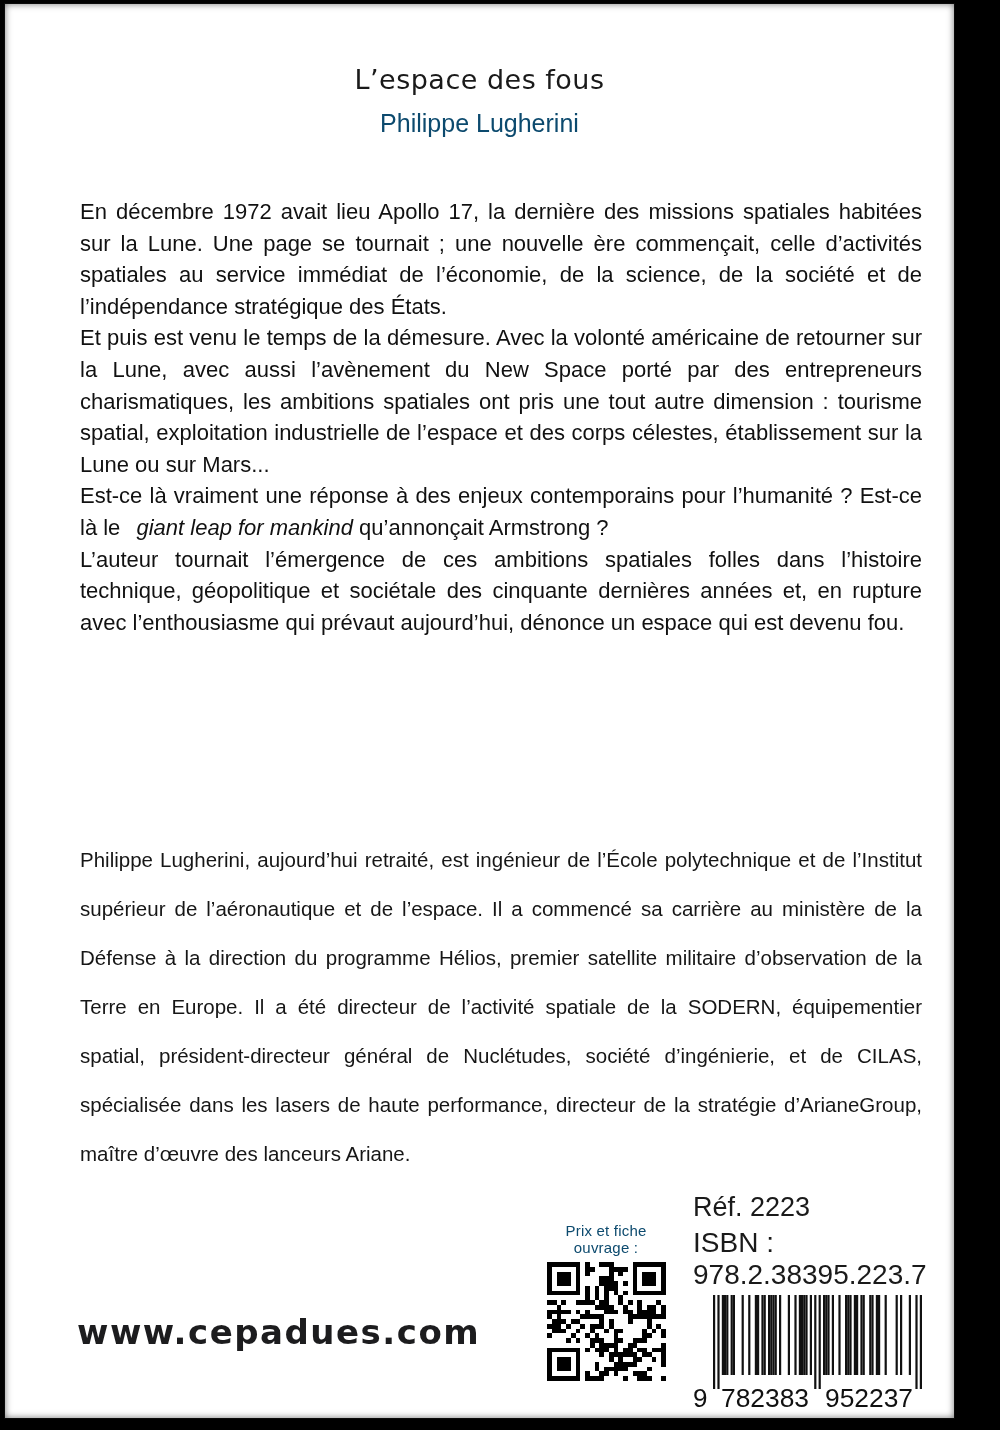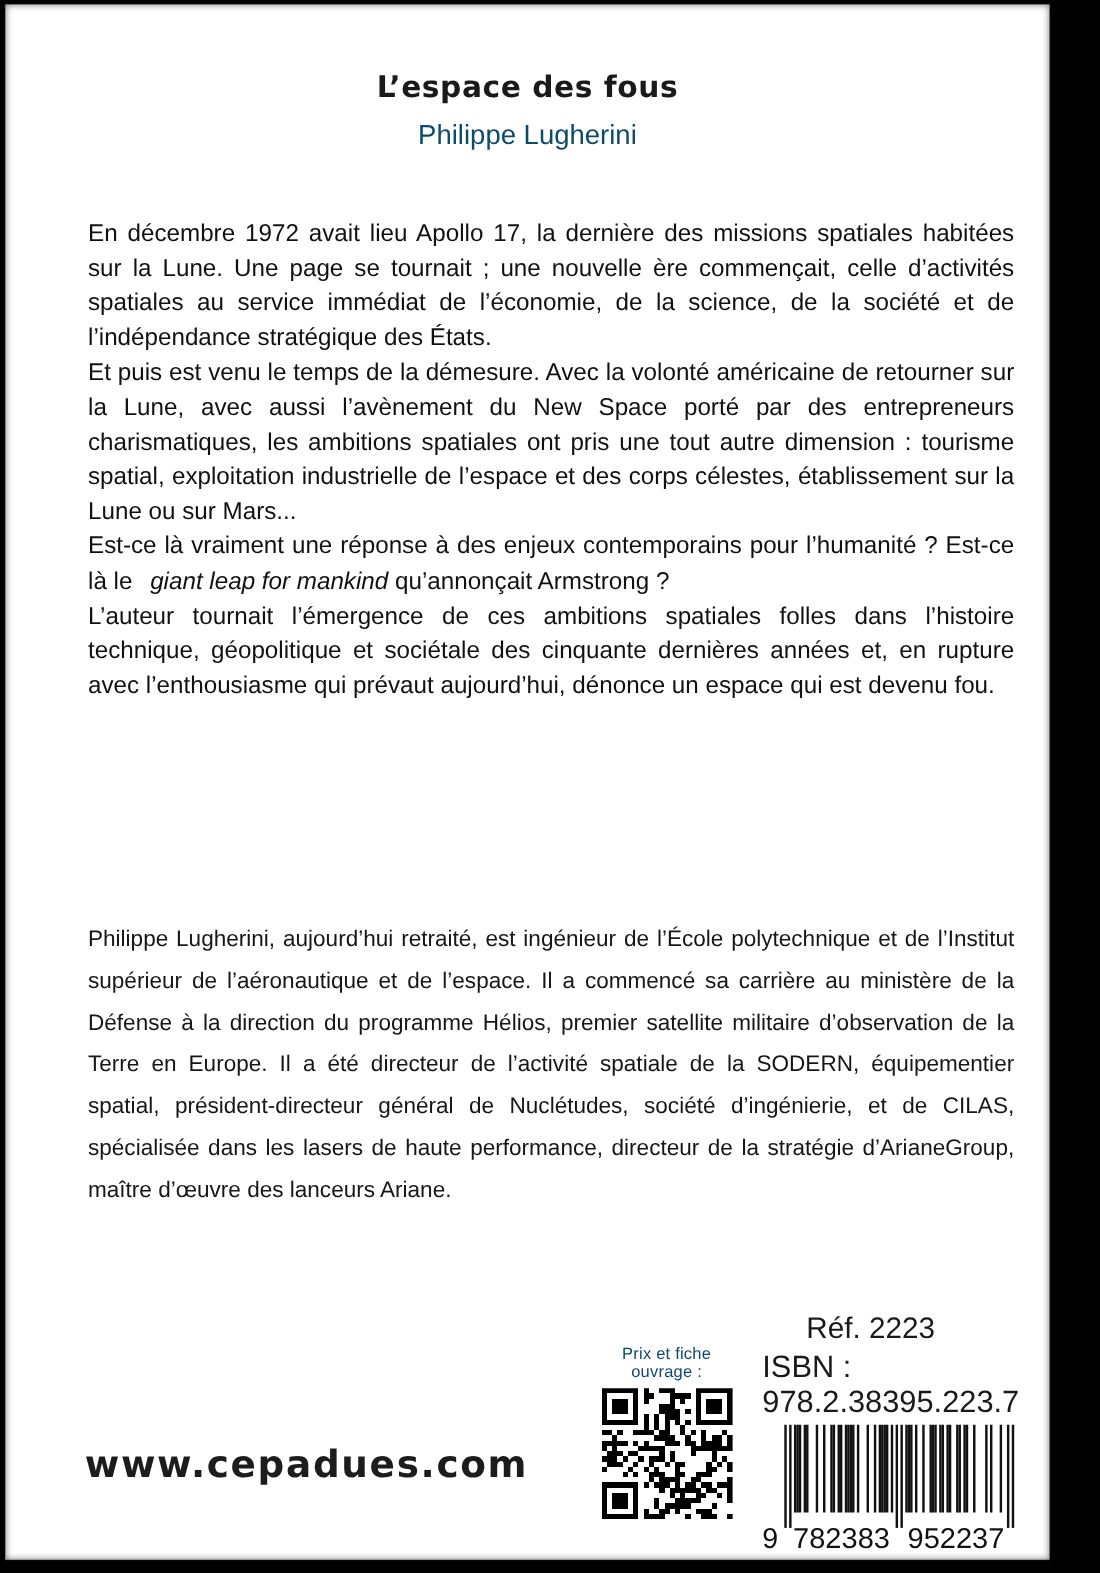--- a/index.html
+++ b/index.html
@@ -2,38 +2,38 @@
 <html><head>
 <meta charset="utf-8">
 <style>
   html,body{margin:0;padding:0;}
   body{width:1000px;height:1430px;background:#000;position:relative;overflow:hidden;
        font-family:"Liberation Sans",sans-serif;}
   .backdrop{position:absolute;inset:0;background:#000;}
   .cover{position:absolute;left:5px;top:4px;width:949px;height:1414px;background:#fff;
          box-shadow:0 0 7px rgba(0,0,0,.55) inset, 0 0 0 1px #0a0a0a;}
   .title{position:absolute;top:60px;left:0;width:100%;text-align:center;
-         font-family:"DejaVu Sans",sans-serif;font-weight:bold;font-size:27px;
+         font-family:"DejaVu Sans",sans-serif;font-weight:normal;font-size:27px;
          letter-spacing:.5px;color:#1a1a1a;}
   .author{position:absolute;top:105px;left:0;width:100%;text-align:center;
           font-size:25px;font-weight:400;color:#0c4a6e;}
   .synopsis{position:absolute;top:192px;left:75px;width:842px;
             font-size:22px;line-height:31.6px;color:#111;text-align:justify;}
   .synopsis p{margin:0;}
   .synopsis .it{font-style:italic;margin-left:10px;}
   .bio{position:absolute;top:831px;left:75px;width:842px;
-       font-size:20.5px;line-height:38px;color:#161616;text-align:justify;}
+       font-size:20.5px;line-height:49px;color:#161616;text-align:justify;}
   .website{position:absolute;left:72px;top:1308px;
            font-family:"DejaVu Sans",sans-serif;font-weight:bold;font-size:34px;
            letter-spacing:1.5px;color:#1c1c1e;}
   .qr-panel{position:absolute;left:536px;top:1218px;width:130px;text-align:center;}
   .qr-label{font-size:15px;color:#0c4a6e;letter-spacing:.2px;}
   .qr-panel svg{margin-top:6px;}
   .isbn-panel{position:absolute;left:688px;top:1188px;width:250px;}
-  .ref{font-size:27px;color:#1a1a1a;margin-left:40px;}
+  .ref{font-size:27px;color:#1a1a1a;}
   .isbn{font-size:28px;color:#1a1a1a;margin-top:4px;}
   .barcode-wrap{margin-top:4px;}
 </style>
 </head>
 <body>
 
 <div class="backdrop"></div>
 
 <div class="cover">
 

